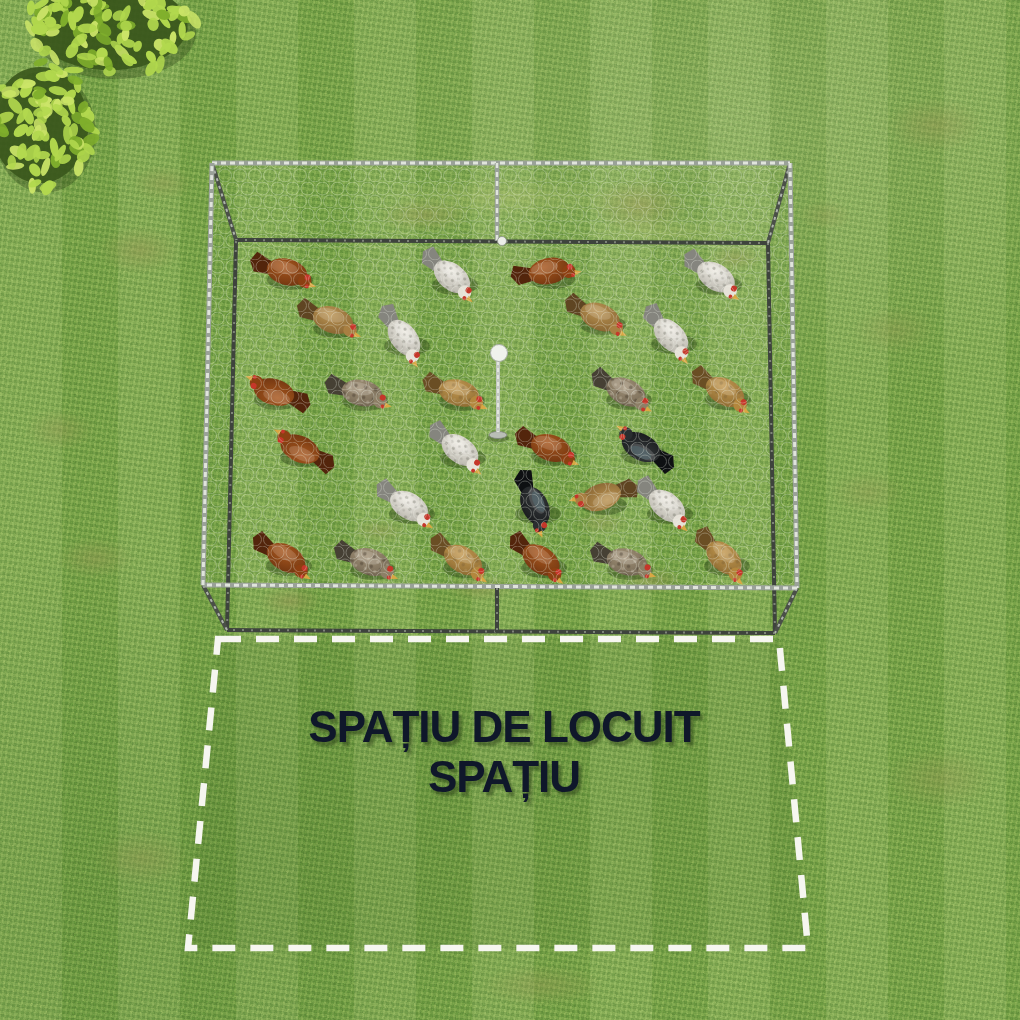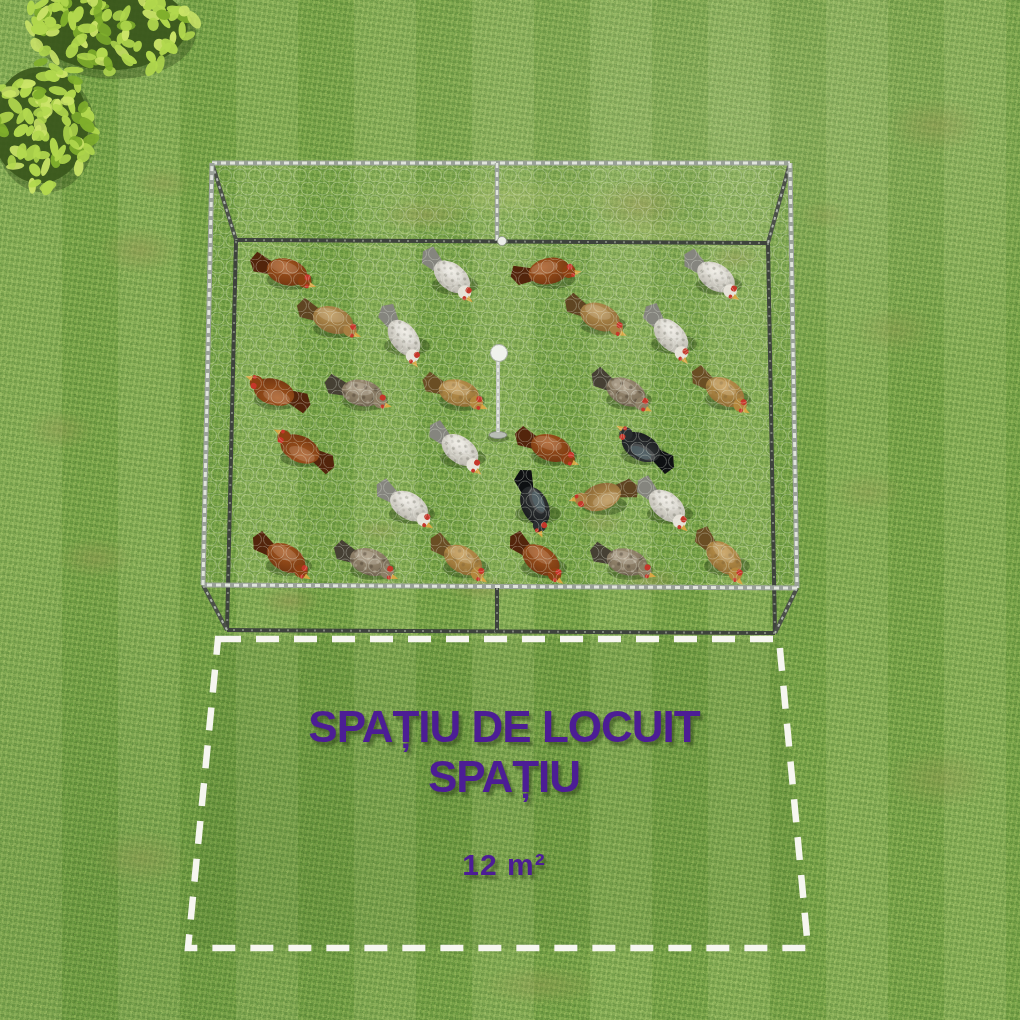--- a/index.html
+++ b/index.html
@@ -41,21 +41,21 @@
       radial-gradient(40px 18px at 601px 523px, rgba(148,142,80,.35), rgba(148,142,80,0) 70%),
       radial-gradient(80px 45px at 940px 778px, rgba(152,148,84,.35), rgba(152,148,84,0) 70%),
       radial-gradient(70px 40px at 142px 858px, rgba(152,148,84,.35), rgba(152,148,84,0) 70%),
       radial-gradient(90px 30px at 542px 985px, rgba(152,148,84,.35), rgba(152,148,84,0) 70%);
   }
   .bush-svg{position:absolute;left:0;top:0;pointer-events:none;}
   .scene-svg{position:absolute;left:0;top:0;}
   
   .caption{
     position:absolute;left:190px;top:702px;width:628px;text-align:center;
-    color:#4c1d95;font-weight:700;pointer-events:none;
+    color:#0f172a;font-weight:700;pointer-events:none;
     text-shadow:3px 4px 3px rgba(44,66,24,0.55);
   }
   .caption-line1,.caption-line2{
     font-size:44px;line-height:50px;letter-spacing:-1px;
   }
   .caption-area{
     font-size:30px;line-height:34px;letter-spacing:1px;margin-top:46px;
   }
 </style>
 </head>
@@ -685,16 +685,15 @@
         <line x1="498" y1="361" x2="498" y2="432" stroke="#c2c7c0" stroke-width="4"></line>
         <line x1="498" y1="361" x2="498" y2="432" stroke="#eef0ea" stroke-width="1.6" stroke-dasharray="4 3" opacity="0.9"></line>
         <circle cx="499" cy="353" r="8.5" fill="#f0f2ec" stroke="#a8ada5" stroke-width="1"></circle>
         <circle cx="499" cy="353" r="8.5" fill="url(#mesh)" opacity="0.5"></circle>
       </g>
   </svg>
 
   <div class="caption">
     <div class="caption-line1">SPAȚIU DE LOCUIT</div>
     <div class="caption-line2">SPAȚIU</div>
-    <div class="caption-area">12 m²</div>
   </div>
 
 </div>
 
 </body></html>

